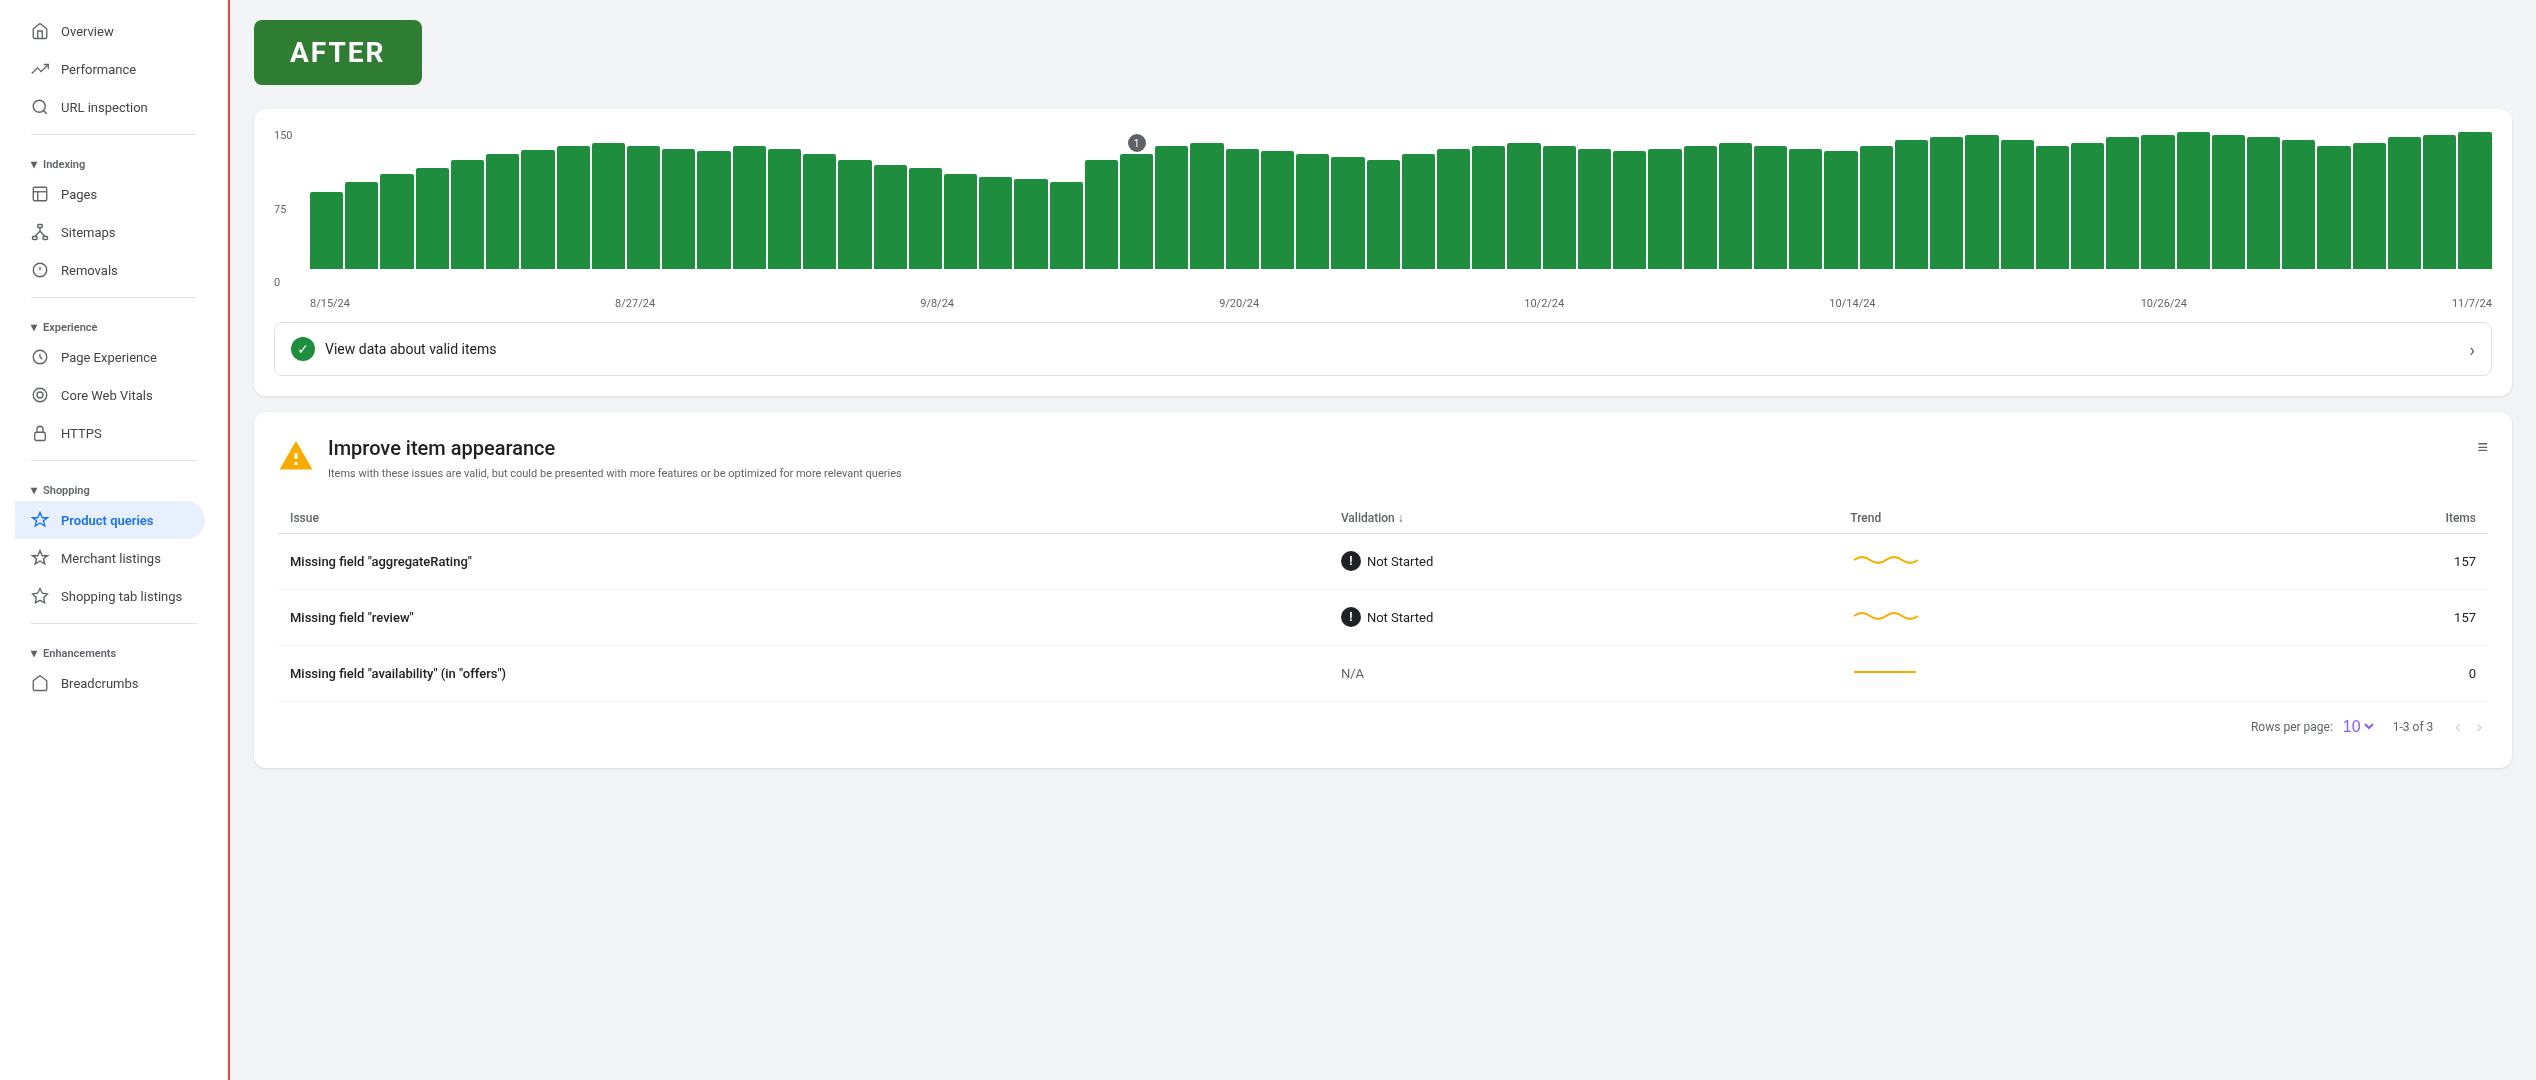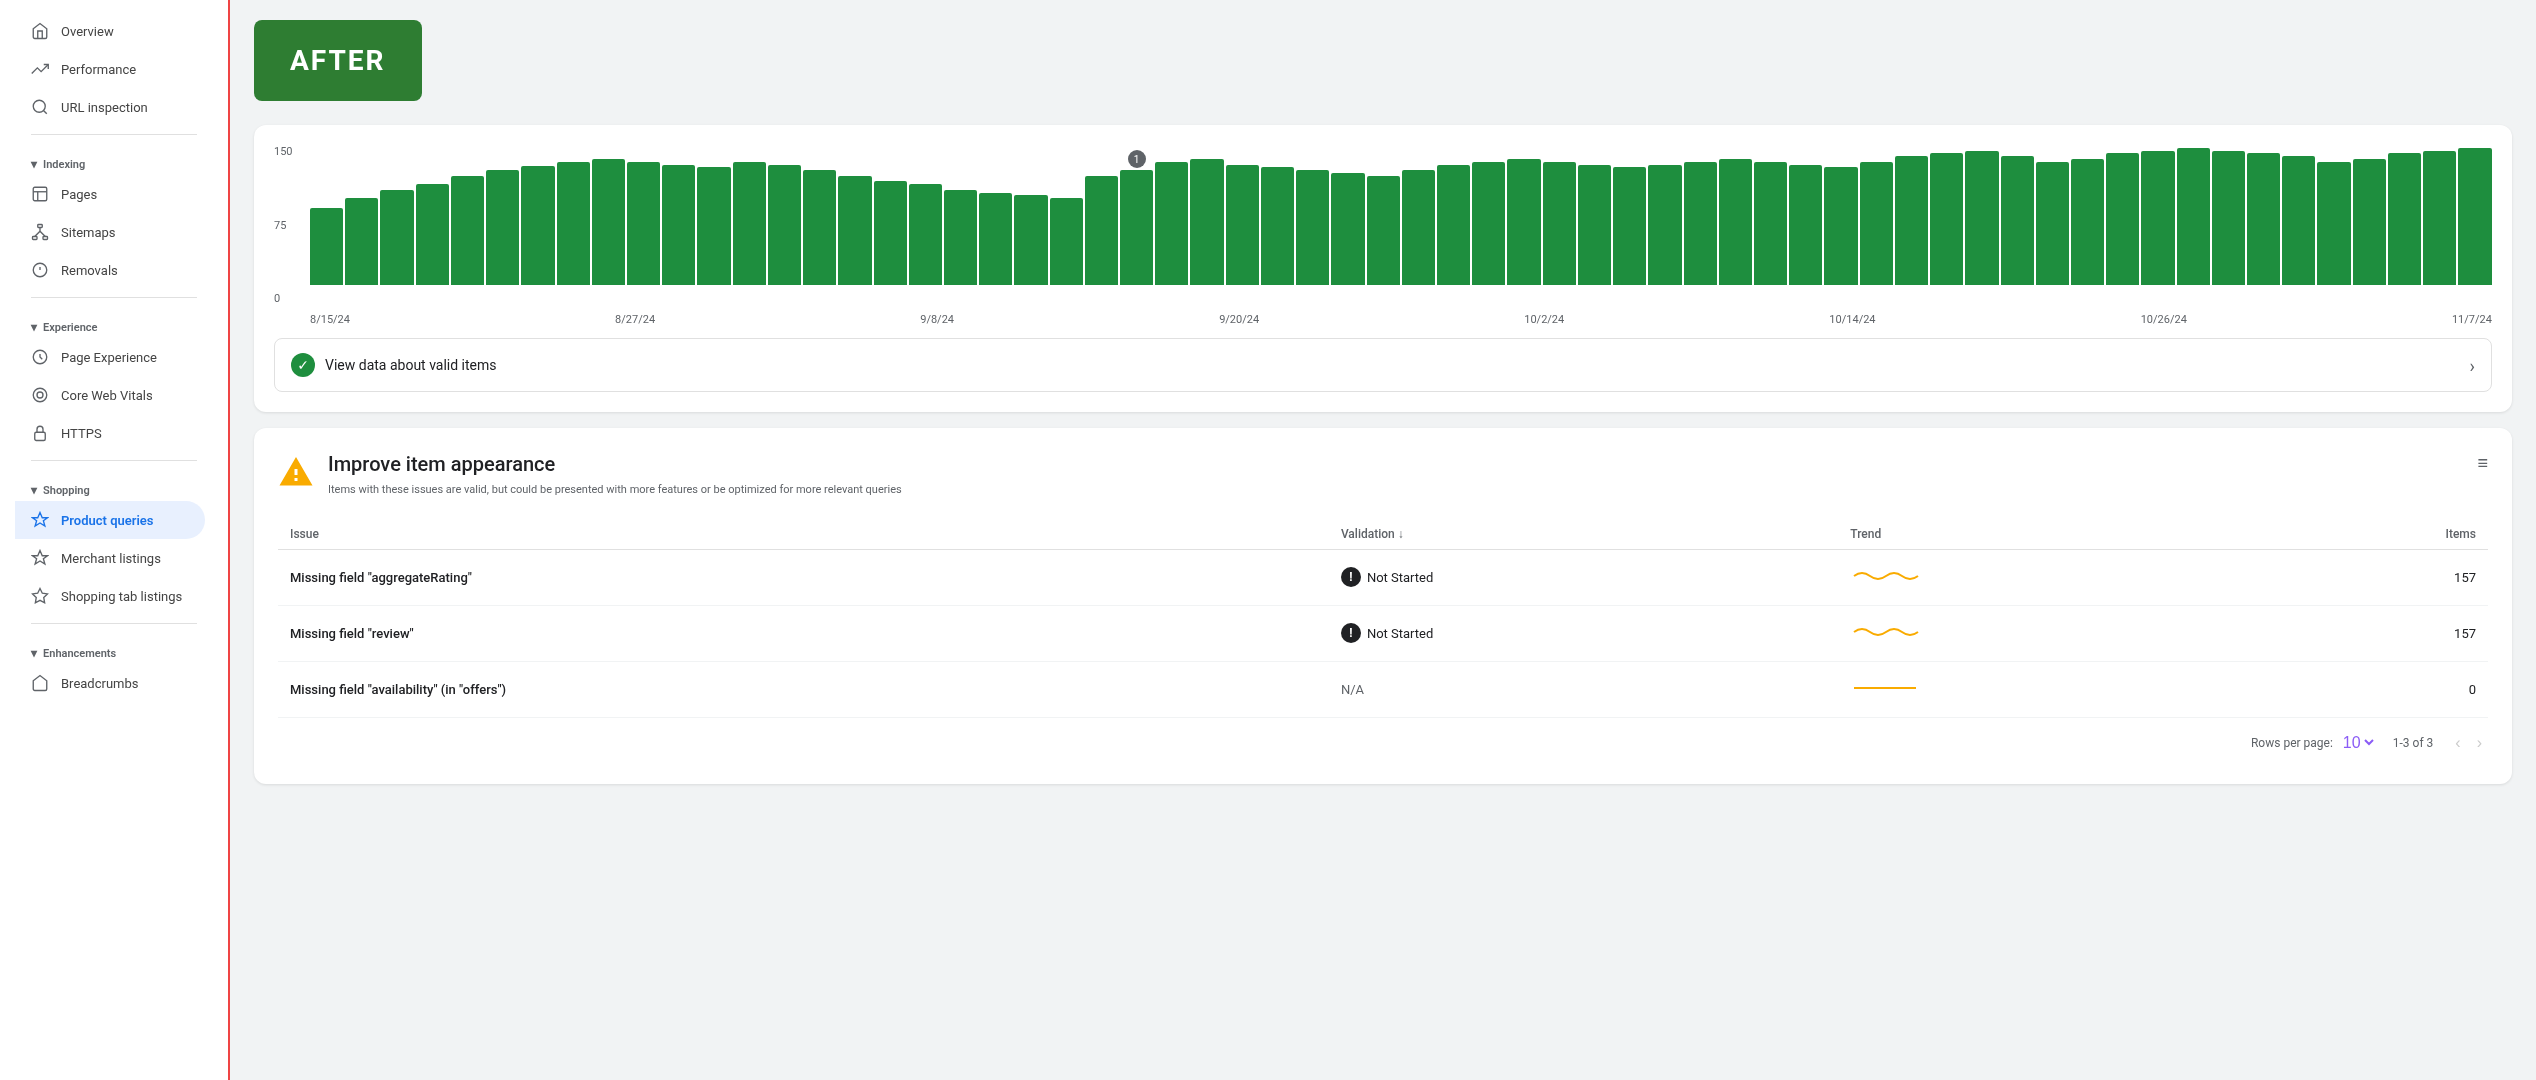--- a/index.html
+++ b/index.html
@@ -73,21 +73,21 @@
       flex-direction: column;
       gap: 16px;
     }
 
     
     .after-badge {
       background: #2e7d32;
       color: #fff;
       font-size: 28px;
       font-weight: 700;
-      padding: 24px 36px;
+      padding: 16px 36px;
       border-radius: 8px;
       display: inline-block;
       letter-spacing: 2px;
       margin-bottom: 8px;
       align-self: flex-start;
     }
 
     
     .card {
       background: #fff;

